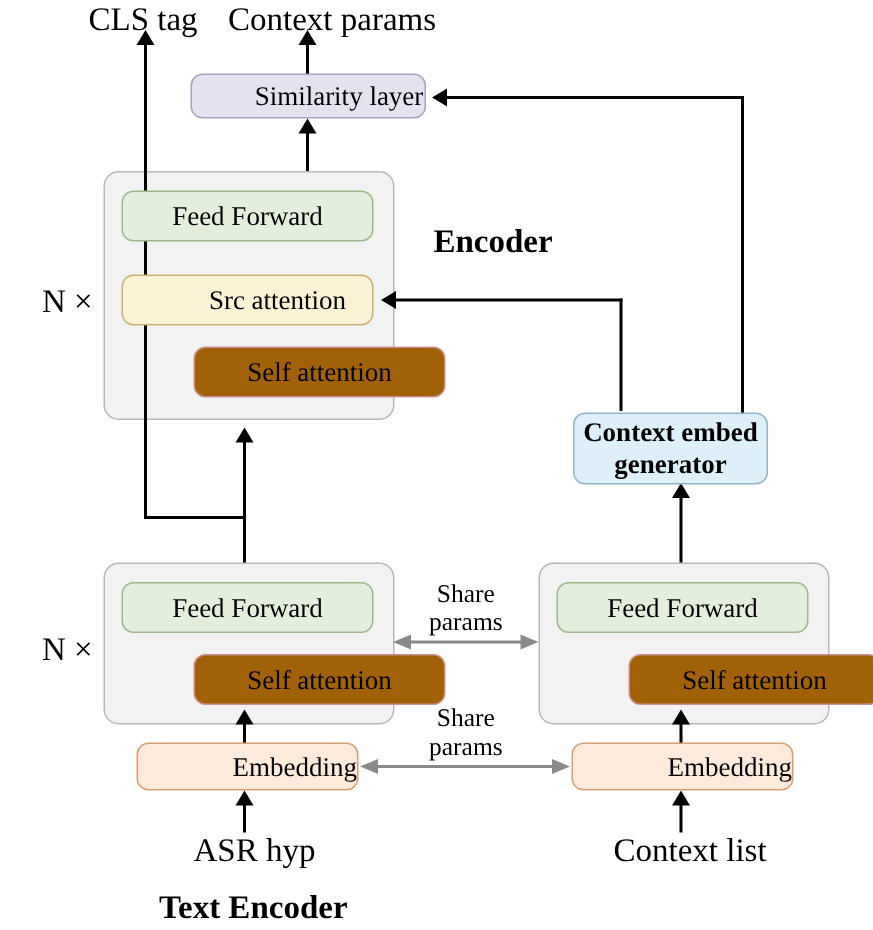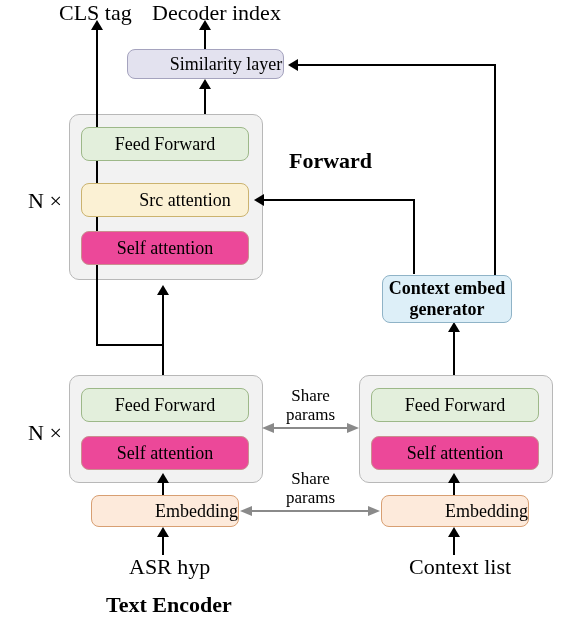--- a/index.html
+++ b/index.html
@@ -26,22 +26,23 @@
     box-sizing: border-box;
     text-align: center;
     line-height: 1.15;
   }
   .embedding {
     background: #fdeadb;
     border: 1.5px solid #d89f72;
     justify-content: flex-end;
   }
   .selfattn {
-    background: #ec4899;
+    background: #a16207;
     border: 1.5px solid #c98f8f;
+    margin-left: 48px;
   }
   .feedfwd {
     background: #e3efdc;
     border: 1.5px solid #9db889;
   }
   .srcattn {
     background: #fbf1d4;
     border: 1.5px solid #cbb36f;
   }
   .context-embed-gen {
@@ -175,22 +176,22 @@
   <polygon points="0,6 12,1 12,11" fill="#8a8a8a"></polygon>
   <polygon points="97,6 85,1 85,11" fill="#8a8a8a"></polygon>
 </svg>
 <svg class="dbl" style="left:240px; top:505px; width:140px; height:12px;" viewBox="0 0 140 12">
   <line x1="10" y1="6" x2="130" y2="6" stroke="#8a8a8a" stroke-width="2"></line>
   <polygon points="0,6 12,1 12,11" fill="#8a8a8a"></polygon>
   <polygon points="140,6 128,1 128,11" fill="#8a8a8a"></polygon>
 </svg>
 
 <div class="label" style="left:59px; top:0px;">CLS tag</div>
-<div class="label" style="left:152px; top:0px;">Decoder index</div>
-<div class="label bold" style="left:289px; top:148px;">Forward</div>
+<div class="label" style="left:152px; top:0px;">Context params</div>
+<div class="label bold" style="left:289px; top:148px;">Encoder</div>
 <div class="label" style="left:28px; top:188px;">N ×</div>
 <div class="label" style="left:28px; top:420px;">N ×</div>
 <div class="label small" style="left:286px; top:387px; white-space:pre; text-align:center; line-height:1.1;">Share
 params</div>
 <div class="label small" style="left:286px; top:470px; white-space:pre; text-align:center; line-height:1.1;">Share
 params</div>
 <div class="label" style="left:129px; top:554px;">ASR hyp</div>
 <div class="label bold" style="left:106px; top:592px;">Text Encoder</div>
 <div class="label" style="left:409px; top:554px;">Context list</div>
 

